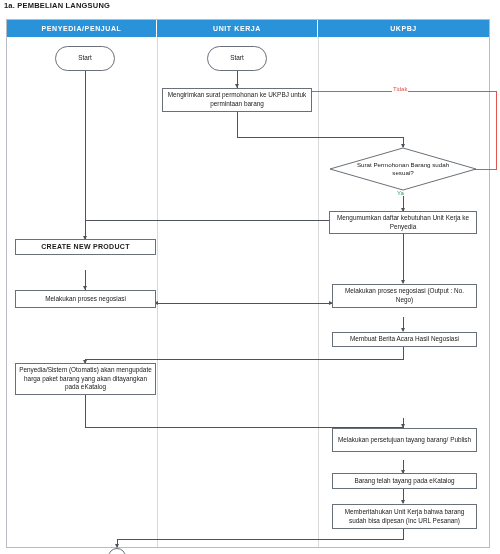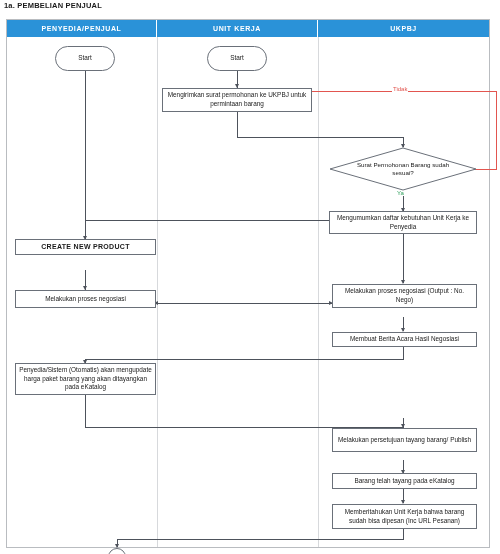--- a/index.html
+++ b/index.html
@@ -145,21 +145,21 @@
     white-space: nowrap;
   }
   .edge-label.yes { color: #2e9e5b; }
   .edge-label.no  { color: #e2554f; }
   .edge.red { background: #e2554f; }
   .arrow.left.red { border-right-color: #e2554f; }
 </style>
 </head>
 <body>
 
-<div id="page-title">1a. PEMBELIAN PENJUAL</div>
+<div id="page-title">1a. PEMBELIAN LANGSUNG</div>
 
 <div id="swimlane-frame">
 
   <div class="lane-header" style="left:0; width:150px;">
     <span>PENYEDIA/PENJUAL</span>
   </div>
   <div class="lane-header" style="left:150px; width:161px;">
     <span>UNIT KERJA</span>
   </div>
   <div class="lane-header last" style="left:311px; width:171px;">

